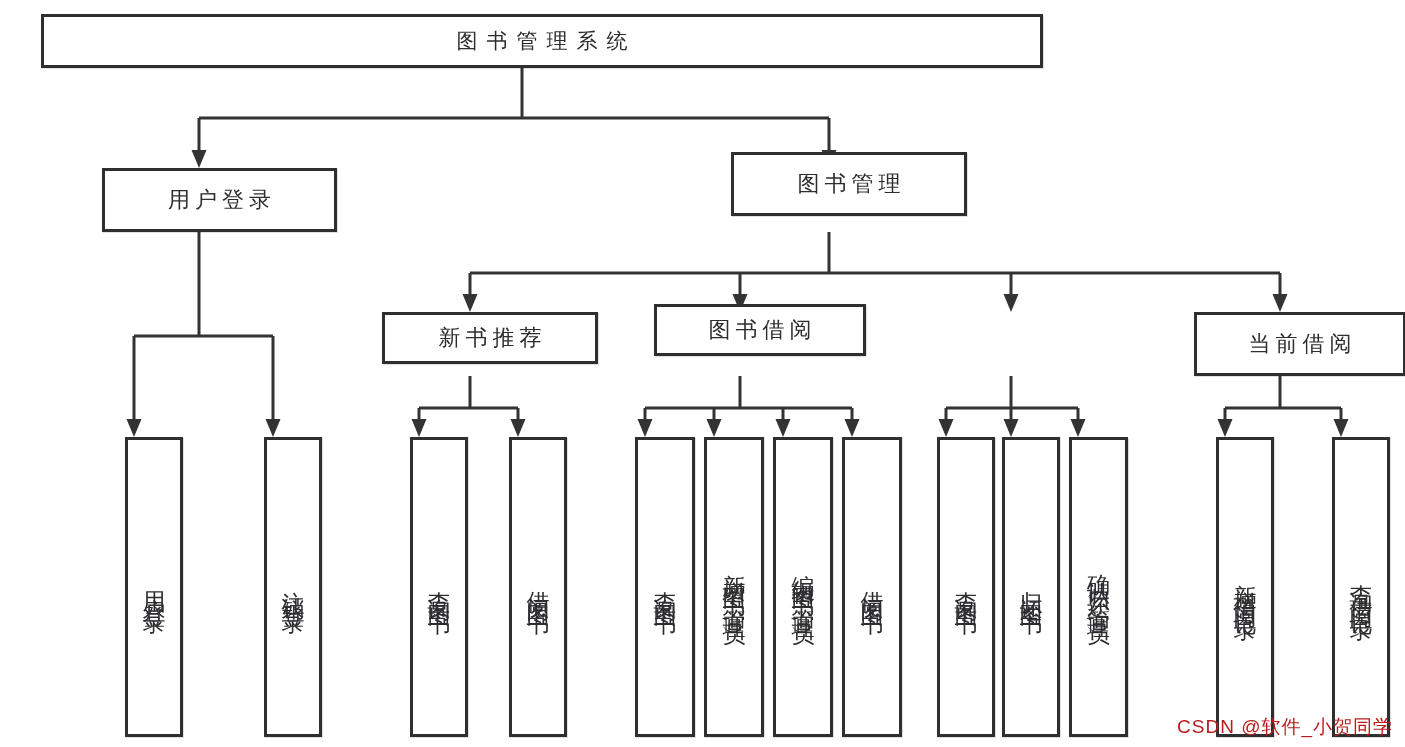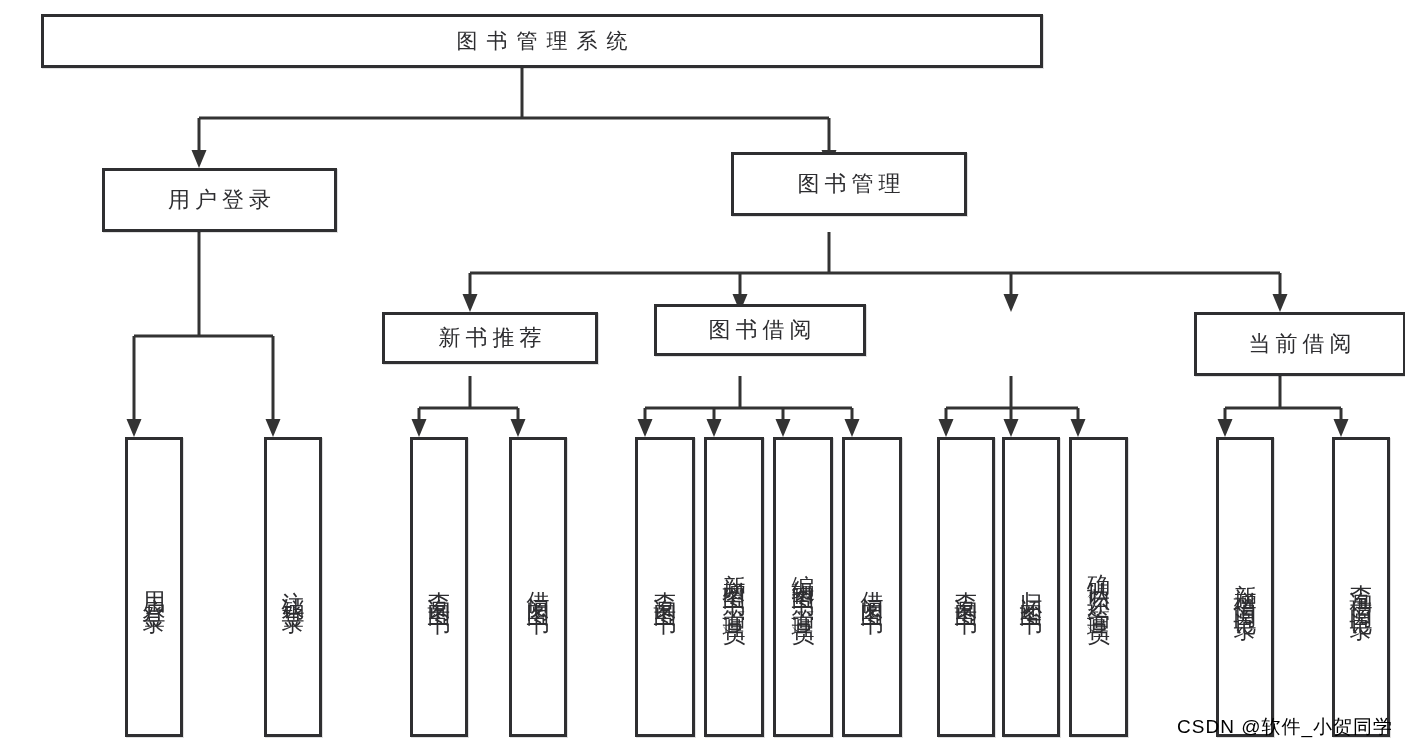--- a/index.html
+++ b/index.html
@@ -30,21 +30,21 @@
     font-size:23px;
     letter-spacing:7px;
     line-height:1;
     white-space:nowrap;
   }
   .watermark{
     position:absolute;
     right:12px;bottom:7px;
     font-size:19px;
     letter-spacing:1px;
-    color:#000000;
+    color:#b91c1c;
     z-index:3;
     white-space:nowrap;
     margin-top:32px;
   }
 </style>
 </head>
 <body>
 
 <div class="stage">
 

